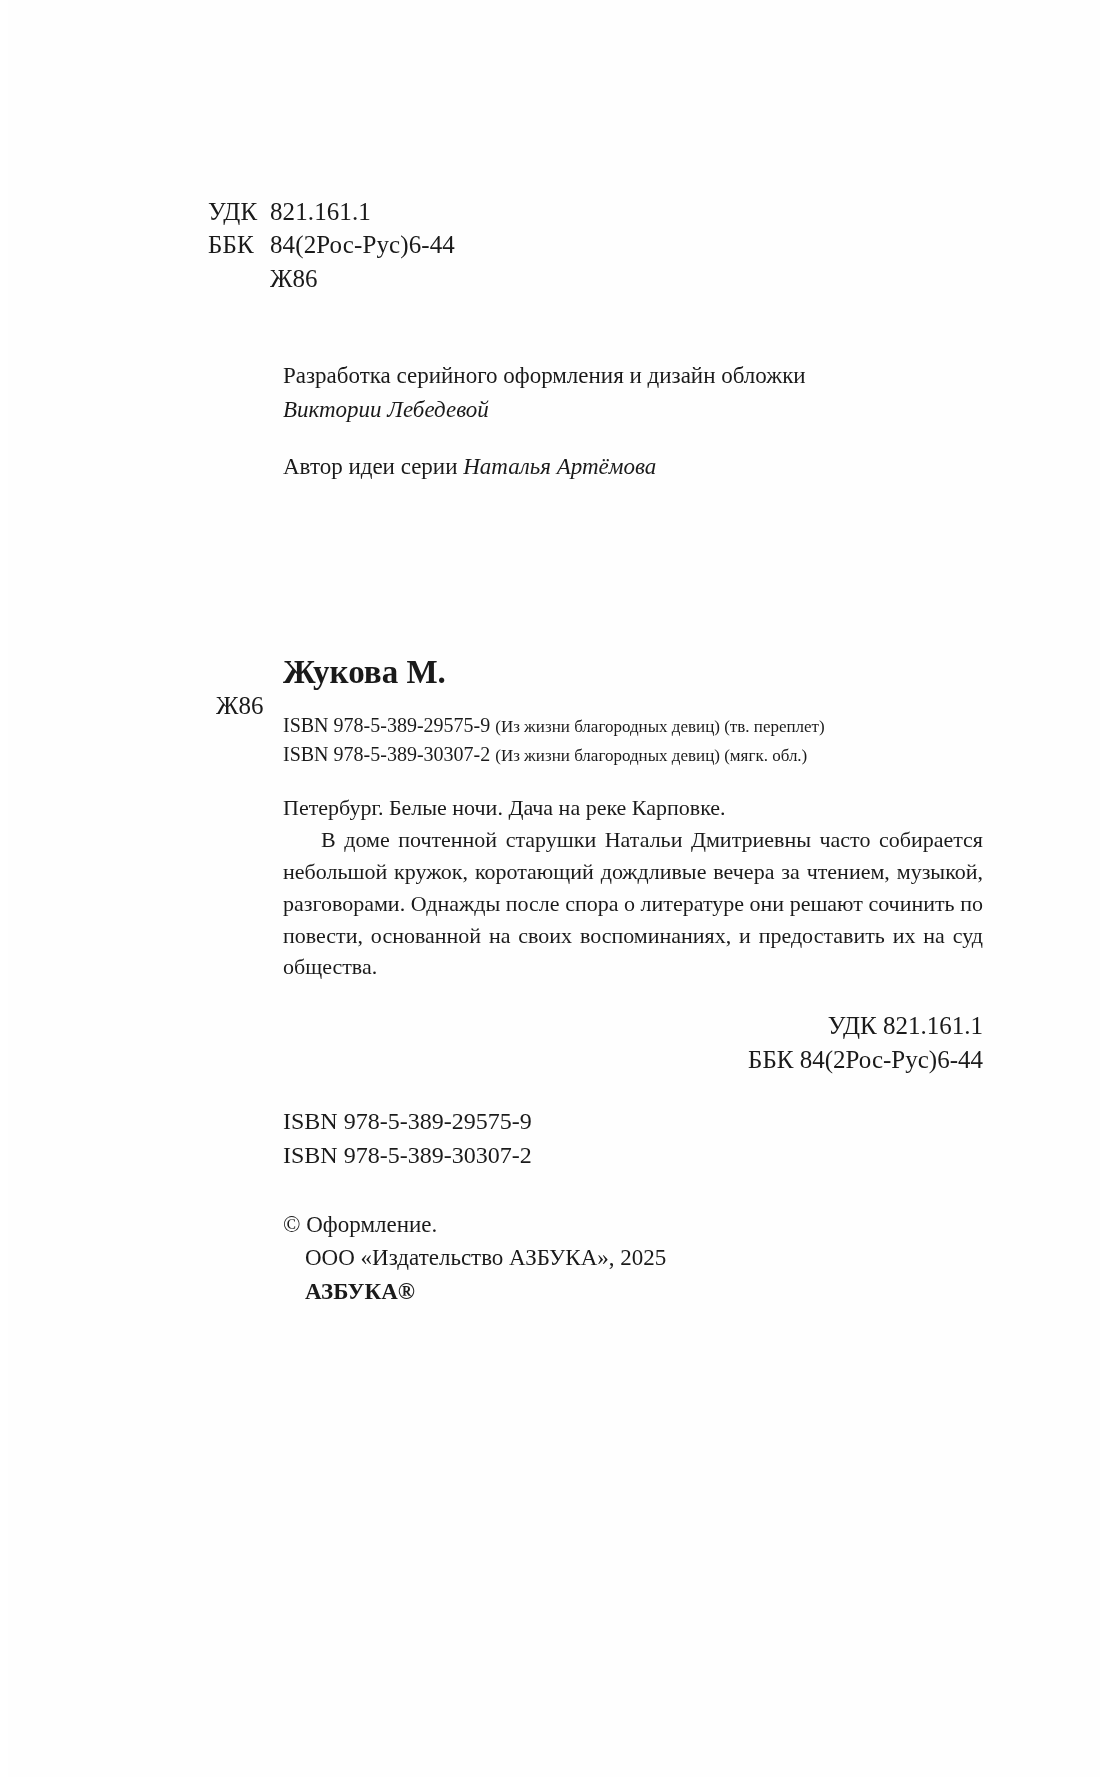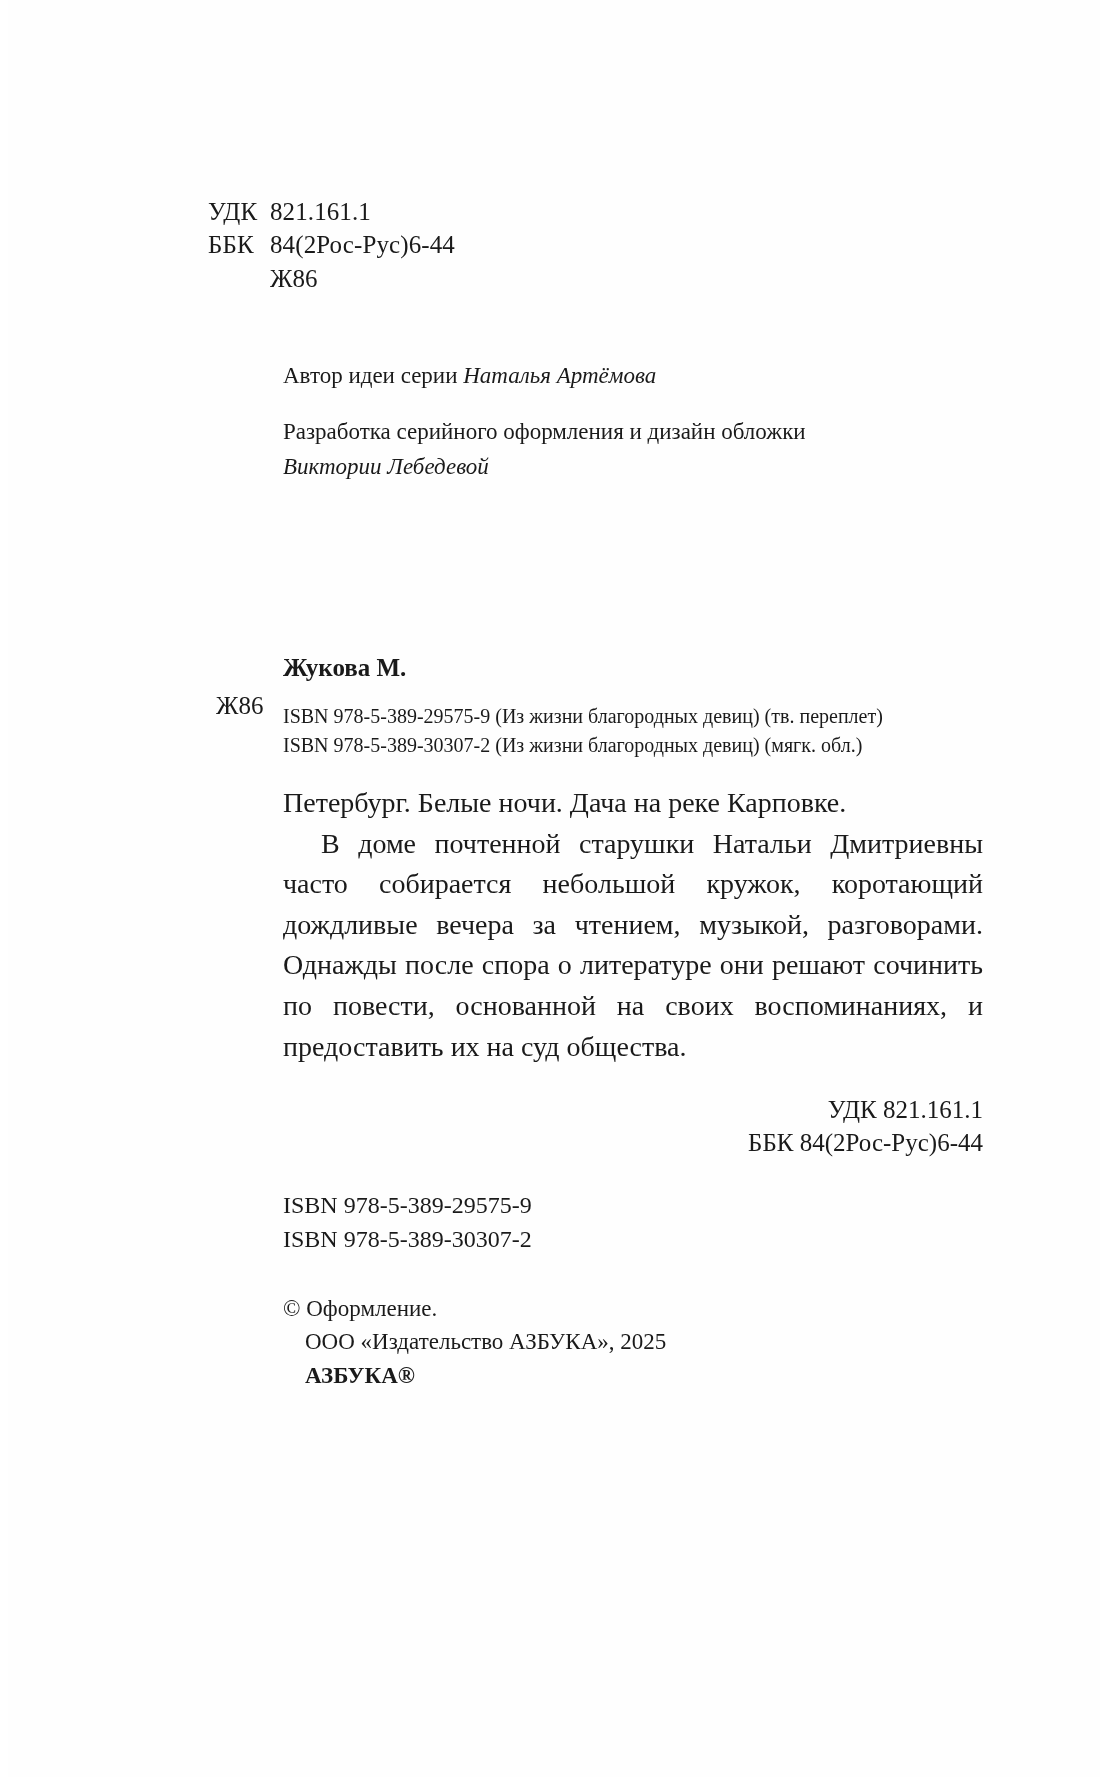--- a/index.html
+++ b/index.html
@@ -59,46 +59,46 @@
   .credits em { font-style: italic; }
 
   
   .book-block {
     margin-top: 170px;
     position: relative;
     padding-left: 75px;
   }
   .author-line {
     font-weight: bold;
-    font-size: 25px;
+    font-size: 33px;
     margin-bottom: 6px;
   }
   .cite-marker {
     position: absolute;
     left: 8px;
     top: 38px;
     font-size: 25px;
   }
   .cite-text {
     font-size: 25px;
     line-height: 1.36;
   }
   .isbn-list {
     margin-top: 20px;
     font-size: 20px;
     line-height: 1.42;
   }
   .isbn-list .small {
-    font-size: 20px;
+    font-size: 17px;
   }
 
   
   .annotation {
     margin-top: 24px;
-    font-size: 28px;
+    font-size: 22px;
     line-height: 1.45;
     text-align: justify;
     width: 700px;
   }
   .annotation p {
     margin: 0;
     text-indent: 38px;
   }
   .annotation p.noindent {
     text-indent: 0;
@@ -135,22 +135,22 @@
 <div class="page">
   <div class="content">
 
     <div class="class-block">
       <div class="class-row"><span class="class-code">УДК</span><span>821.161.1</span></div>
       <div class="class-row"><span class="class-code">ББК</span><span>84(2Рос-Рус)6-44</span></div>
       <div class="class-row indent">Ж86</div>
     </div>
 
     <div class="credits">
+      <p><span>Разработка серийного оформления и дизайн обложки</span><br><em>Виктории Лебедевой</em></p>
       <p><span>Автор идеи серии </span><em>Наталья Артёмова</em></p>
-      <p><span>Разработка серийного оформления и дизайн обложки</span><br><em>Виктории Лебедевой</em></p>
     </div>
 
     <div class="book-block">
       <div class="cite-marker">Ж86</div>
       <div class="author-line">Жукова М.</div>
 
       <div class="isbn-list">
         <div><span>ISBN 978-5-389-29575-9</span> <span class="small">(Из жизни благородных девиц) (тв. переплет)</span></div>
         <div><span>ISBN 978-5-389-30307-2</span> <span class="small">(Из жизни благородных девиц) (мягк. обл.)</span></div>
       </div>

